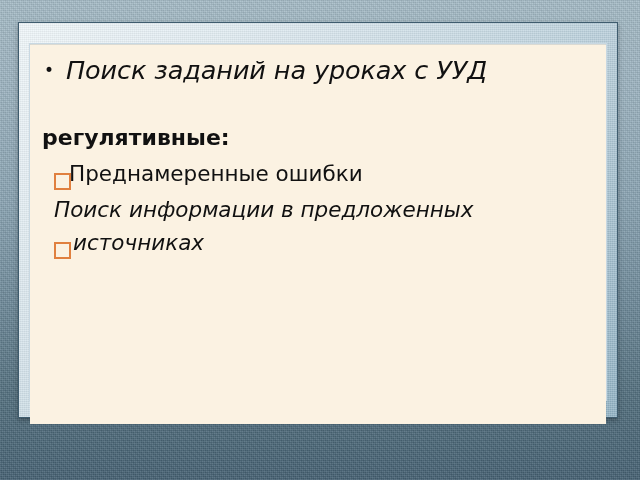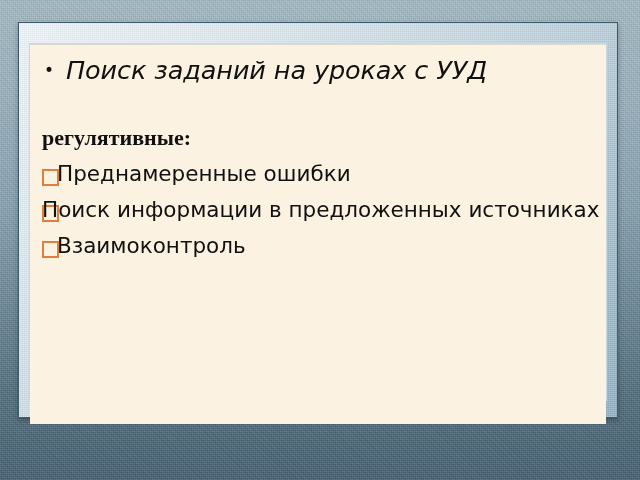--- a/index.html
+++ b/index.html
@@ -137,26 +137,25 @@
     font-size: 21.5px;
     line-height: 33px;
     color: #111111;
   }
   .body-heading {
     font-weight: bold;
     font-size: 22px;
     line-height: 31px;
     margin: 0 0 4px 0;
     white-space: nowrap;
-    font-family: Liberation Serif, serif;
   }
   .list-item {
     display: flex;
-    align-items: center;
-    margin: 0 0 3px 0;
+    align-items: flex-end;
+    margin: 0 0 3px 12px;
   }
   .sq-bullet {
     flex: 0 0 auto;
     width: 17px;
     height: 17px;
     box-sizing: border-box;
     border: 2.5px solid #e0803f;
     background: transparent;
     margin: 7px 2px 0 0;
   }
@@ -164,20 +163,21 @@
     flex: 1 1 auto;
     white-space: pre-wrap;
     text-indent: -4px;
     margin-left: 0;
   }
   
   .item-text.wrapping {
     margin-left: -19px;
     padding-left: 19px;
     text-indent: -19px;
+    font-style: italic;
   }
 </style>
 </head>
 <body>
 
 <div class="slide">
 
   <div class="bg-noise"></div>
 
   <div class="frame-outer">
@@ -201,21 +201,17 @@
       <div class="list-item">
         <span class="sq-bullet"></span>
         <span class="item-text">Преднамеренные ошибки</span>
       </div>
 
       <div class="list-item">
         <span class="sq-bullet"></span>
         <span class="item-text wrapping">Поиск информации в предложенных источниках</span>
       </div>
 
-      <div class="list-item">
-        <span class="sq-bullet"></span>
-        <span class="item-text">Взаимоконтроль</span>
-      </div>
 
 
     </div>
   </div>
 </div>
 
 </body></html>

